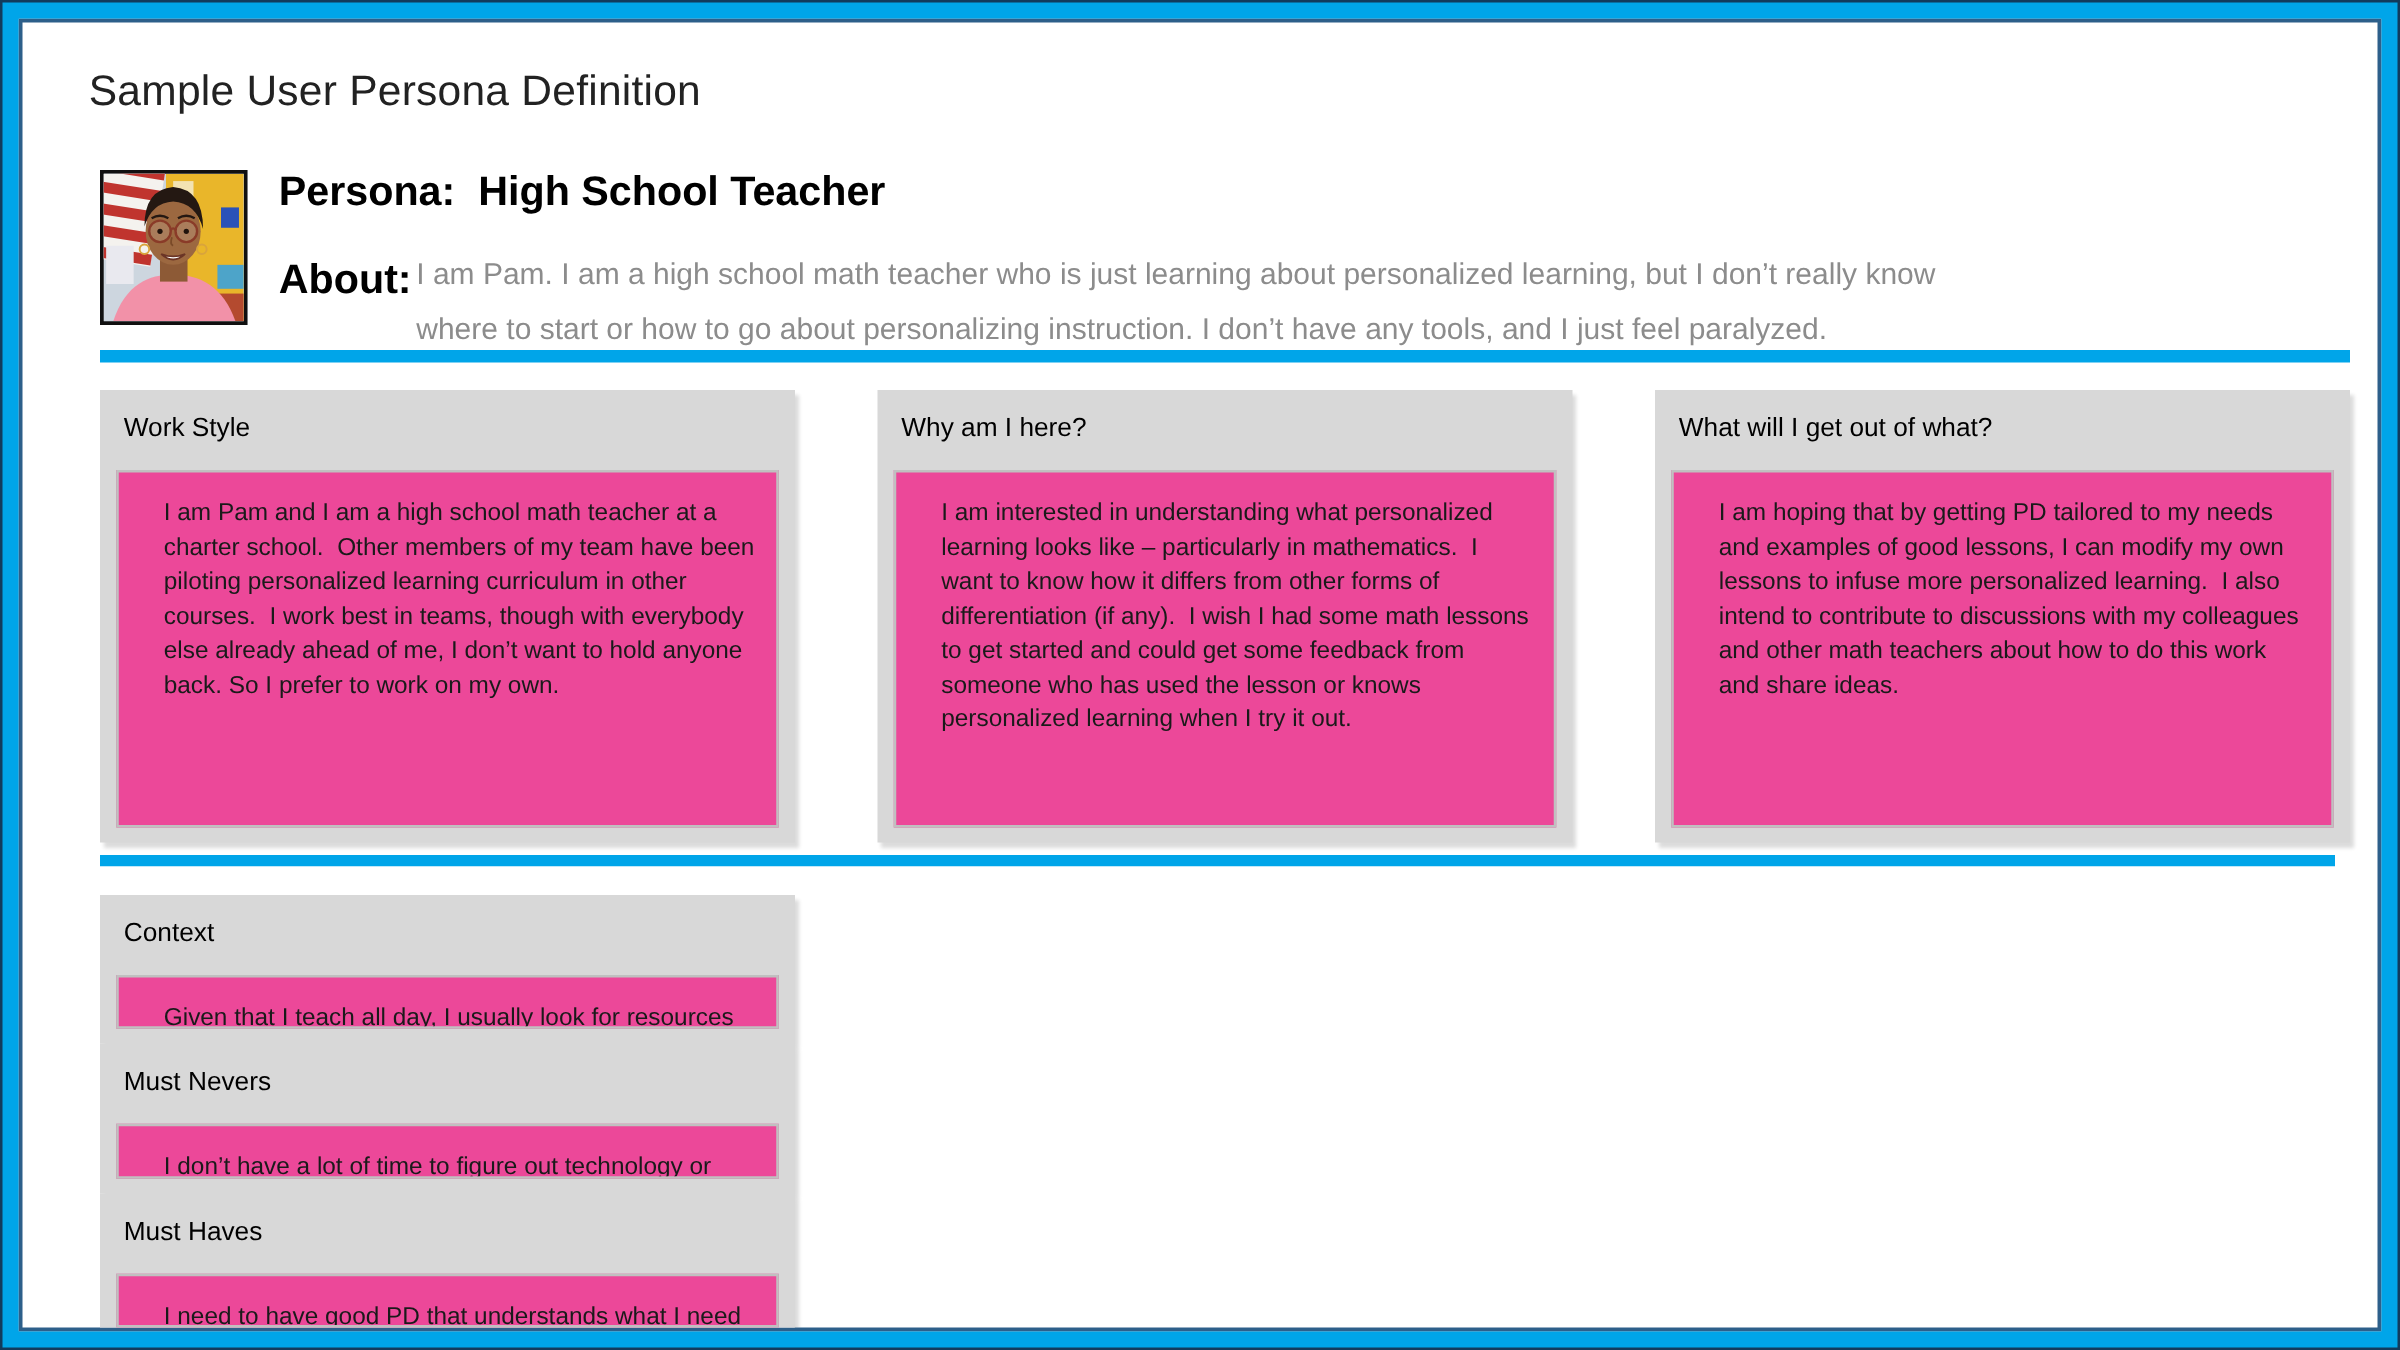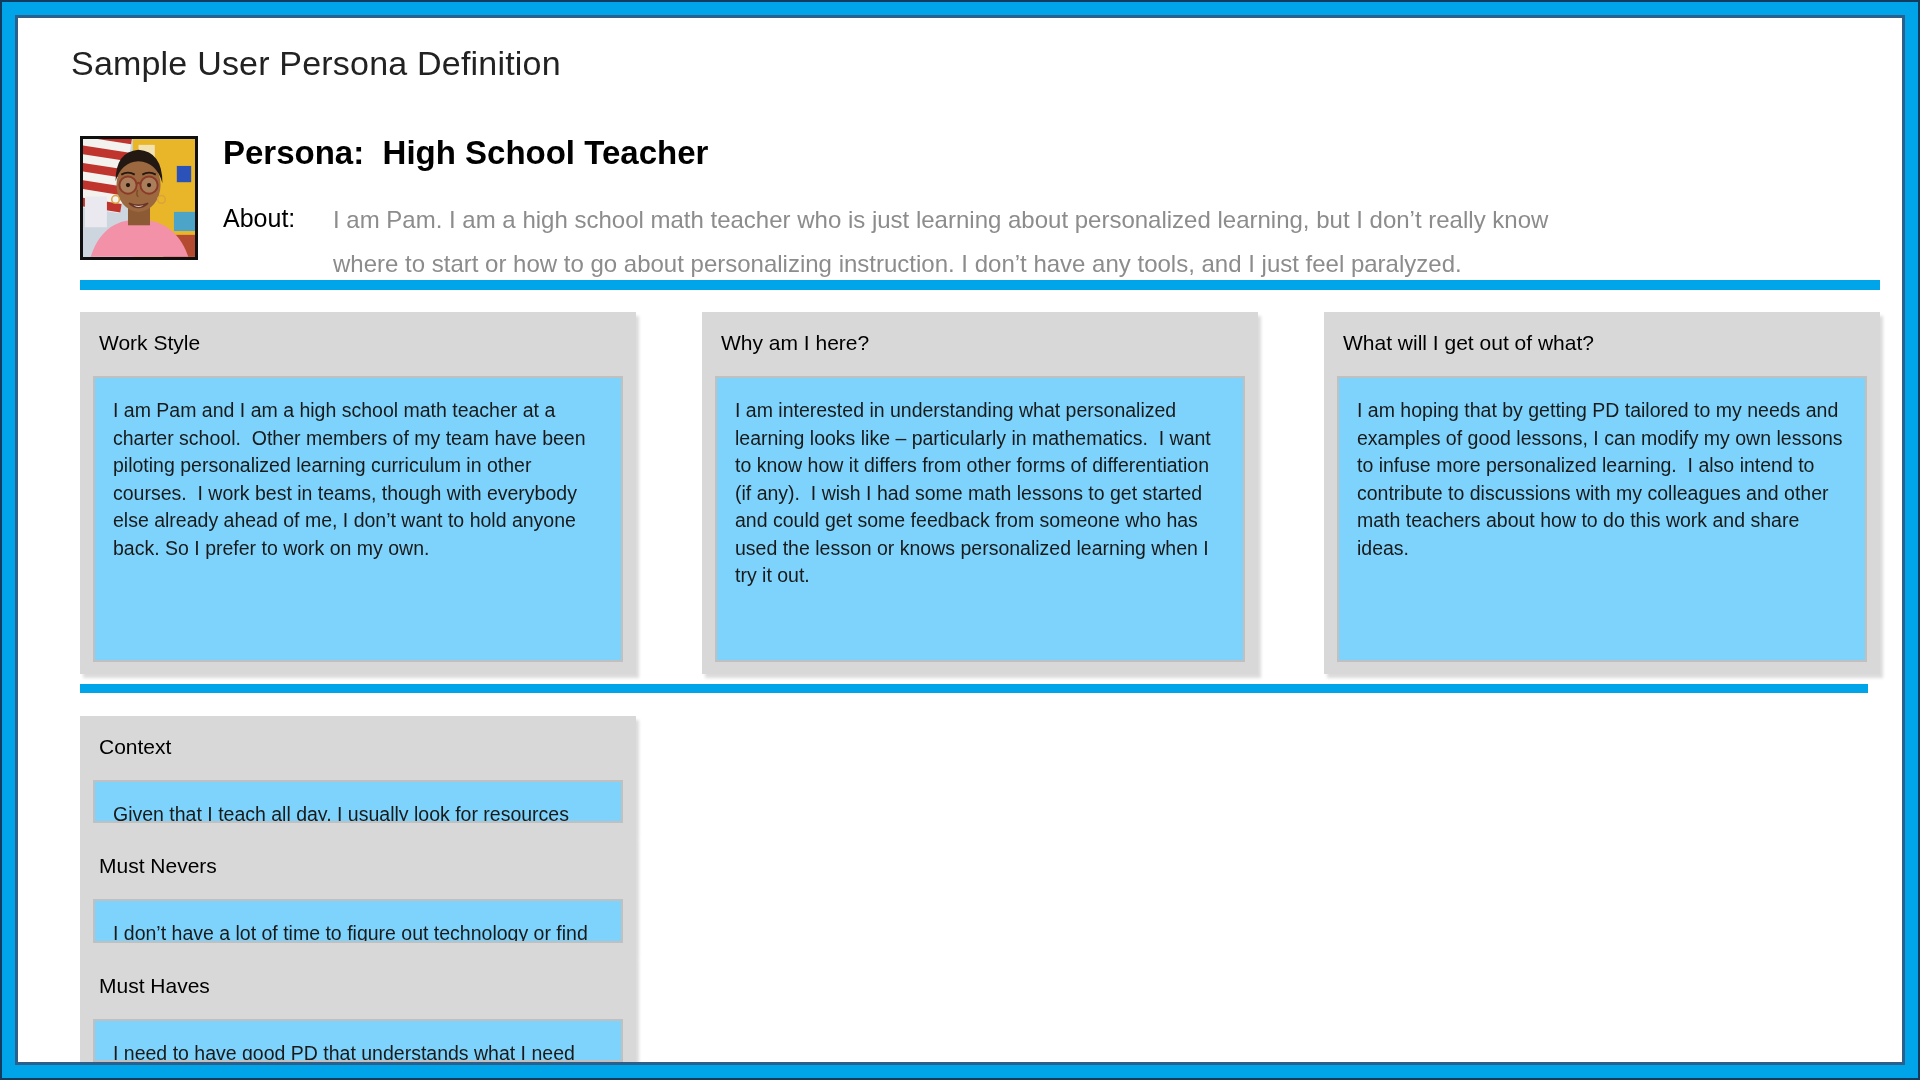--- a/index.html
+++ b/index.html
@@ -24,40 +24,40 @@
     padding: 13px;
   }
   .frame-inner {
     position: relative;
     width: 100%; height: 100%;
     background: #ffffff;
     border: 3px solid var(--frame-inner-line);
     overflow: hidden;
   }
   .page-title {
-    position: absolute; left: 53px; top: 26px;
+    position: absolute; left: 53px; top: 36px;
     font-size: 34px; font-weight: 400; color: #222;
     letter-spacing: 0.2px;
   }
   .photo {
     position: absolute; left: 62px; top: 118px;
     width: 118px; height: 124px;
     border: 3px solid #101010;
     background: #cfd8e2;
   }
   .photo svg { display: block; width: 100%; height: 100%; }
   .persona-heading {
     position: absolute; left: 205px; top: 116px;
     font-size: 33px; font-weight: 700; color: #000;
     white-space: pre-wrap;
   }
   .about-row { position: absolute; left: 205px; top: 180px; }
   .about-label {
     position: absolute; left: 0; top: 6px;
-    font-size: 25px; font-weight: 400; color: #000;
+    font-size: 33px; font-weight: 700; color: #000;
   }
   .about-text {
     position: absolute; left: 110px; top: 0;
     width: 1265px;
     font-size: 24px; line-height: 44px;
     color: var(--about-gray);
   }
   .bar { position: absolute; left: 62px; height: 10px; background: var(--accent-blue); }
   .bar-top { top: 262px; width: 1800px; }
   .bar-middle { top: 666px; width: 1788px; height: 9px; }
@@ -72,23 +72,23 @@
     width: 556px; height: 100%;
     background: var(--card-gray);
     box-shadow: 3px 4px 3px rgba(0,0,0,0.14);
   }
   .card-title {
     position: absolute; left: 19px; top: 19px; right: 12px;
     font-size: 21px; font-weight: 400; color: #000;
   }
   .card-body {
     position: absolute; left: 13px; right: 13px; top: 64px; bottom: 12px;
-    background: #7dd3fc;
+    background: #ec4899;
     border: 2px solid var(--card-body-border);
-    padding: 19px 16px 0 18px;
+    padding: 19px 16px 0 36px;
     font-size: 19.5px; line-height: 27.5px;
     color: var(--text-dark);
     white-space: pre-wrap;
     overflow: hidden;
   }
 </style>
 </head>
 <body>
 
 <div class="frame-outer">

